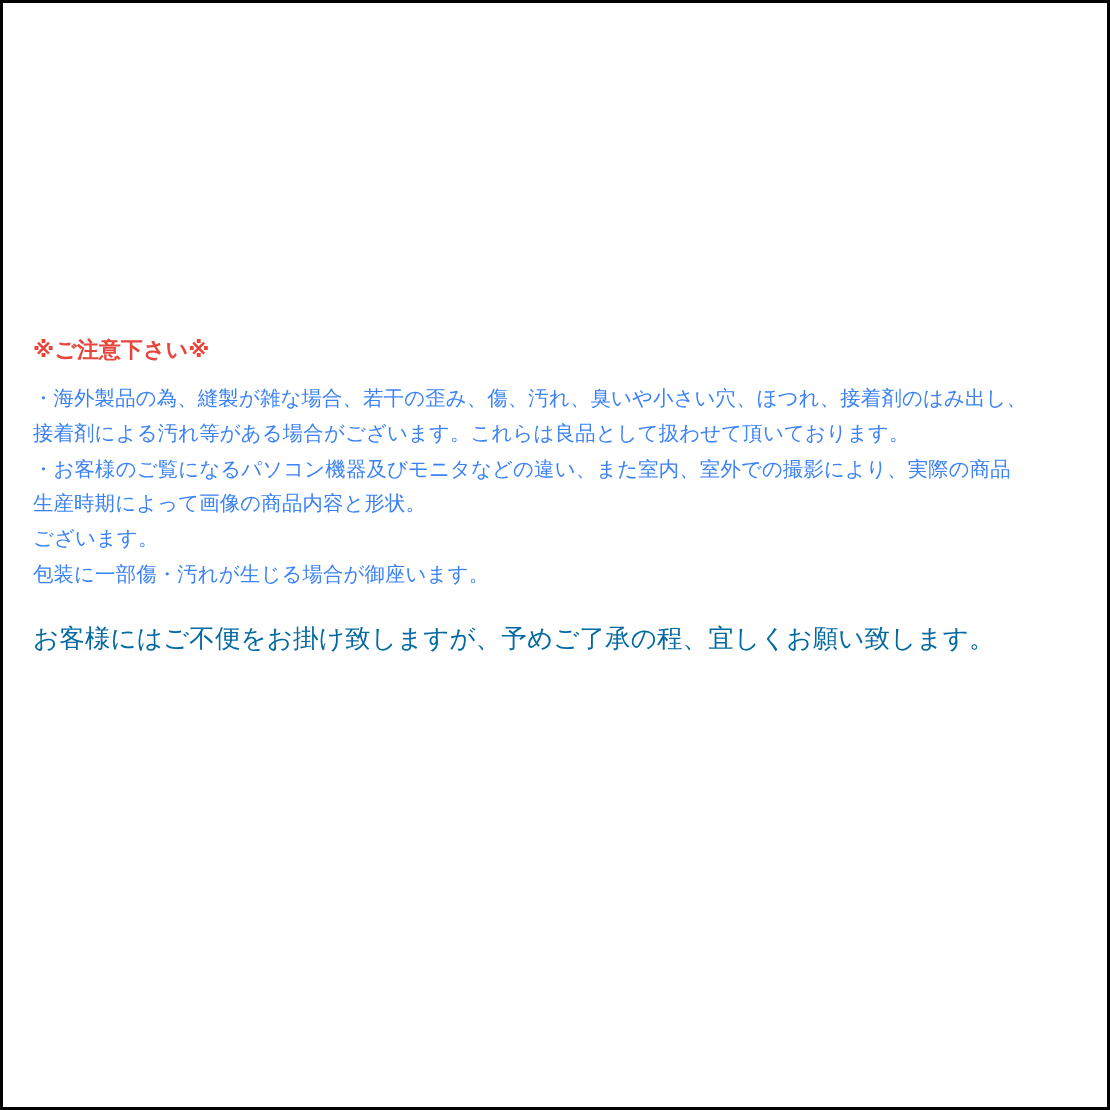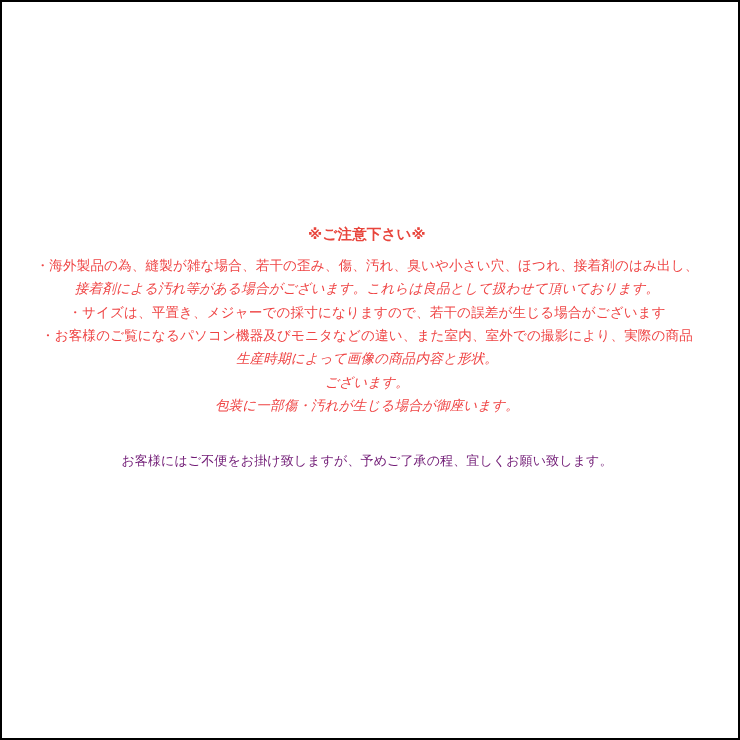--- a/index.html
+++ b/index.html
@@ -29,67 +29,64 @@
     height: 740px;
     border: 2px solid #000000;
     box-sizing: border-box;
     pointer-events: none;
   }
   #notice-block {
     position: absolute;
     left: 22px;
     top: 224px;
     width: 690px;
-    text-align: center;
   }
   .notice-heading {
     color: #e8453c;
     font-size: 14.5px;
     font-weight: bold;
     line-height: 1.5;
     margin: 0 0 8px 0;
     letter-spacing: 0.2px;
   }
   .notice-line {
-    color: #ef4444;
+    color: #3b82f6;
     font-size: 13.6px;
     line-height: 1.72;
     margin: 0;
     letter-spacing: 0.1px;
     white-space: pre-wrap;
   }
   .notice-line.continuation {
     text-indent: 0;
-    font-style: italic;
   }
   .notice-gap {
     height: 17px;
   }
   .closing-line {
-    color: #701a75;
-    font-size: 13px;
+    color: #0369a1;
+    font-size: 17px;
     line-height: 1.72;
-    margin: 16px;
+    margin: 0;
     letter-spacing: 0.1px;
   }
 </style>
 </head>
 <body>
 
 <div id="page">
 
   <div id="frame"></div>
 
   <div id="notice-block">
 
     <p class="notice-heading">※ご注意下さい※</p>
 
     <p class="notice-line">・海外製品の為、縫製が雑な場合、若干の歪み、傷、汚れ、臭いや小さい穴、ほつれ、接着剤のはみ出し、</p>
     <p class="notice-line continuation">接着剤による汚れ等がある場合がございます。これらは良品として扱わせて頂いております。</p>
-    <p class="notice-line">・サイズは、平置き、メジャーでの採寸になりますので、若干の誤差が生じる場合がございます</p>
     <p class="notice-line">・お客様のご覧になるパソコン機器及びモニタなどの違い、また室内、室外での撮影により、実際の商品</p>
     <p class="notice-line continuation">生産時期によって画像の商品内容と形状。</p>
     <p class="notice-line continuation">ございます。</p>
     <p class="notice-line continuation">包装に一部傷・汚れが生じる場合が御座います。</p>
 
     <div class="notice-gap"></div>
 
     <p class="closing-line">お客様にはご不便をお掛け致しますが、予めご了承の程、宜しくお願い致します。</p>
 
   </div>

